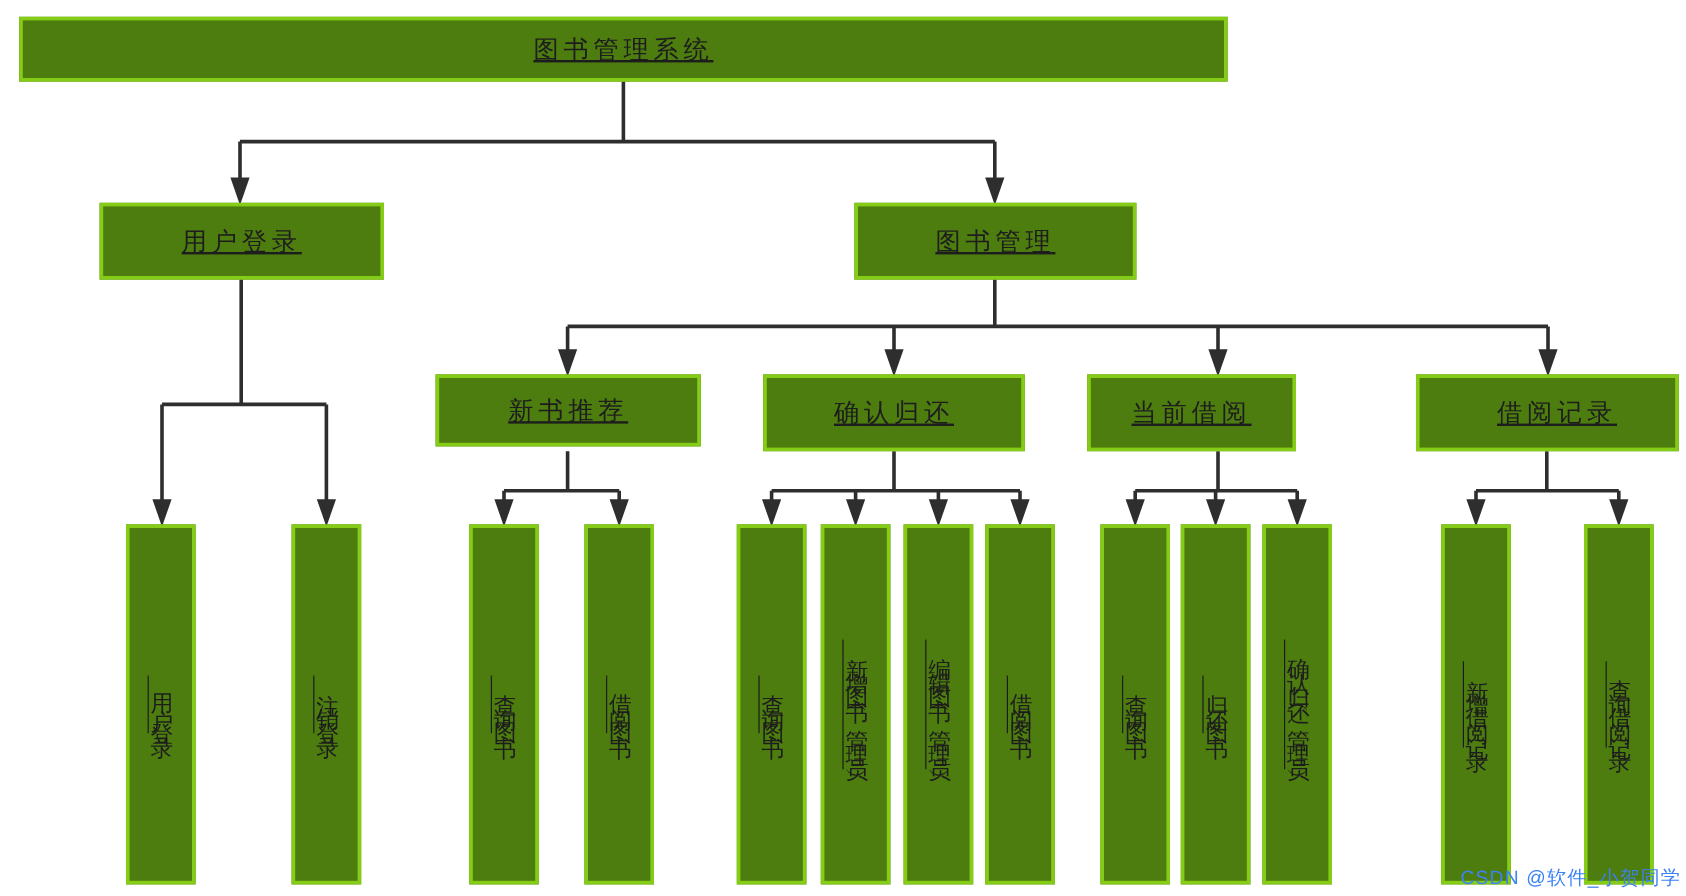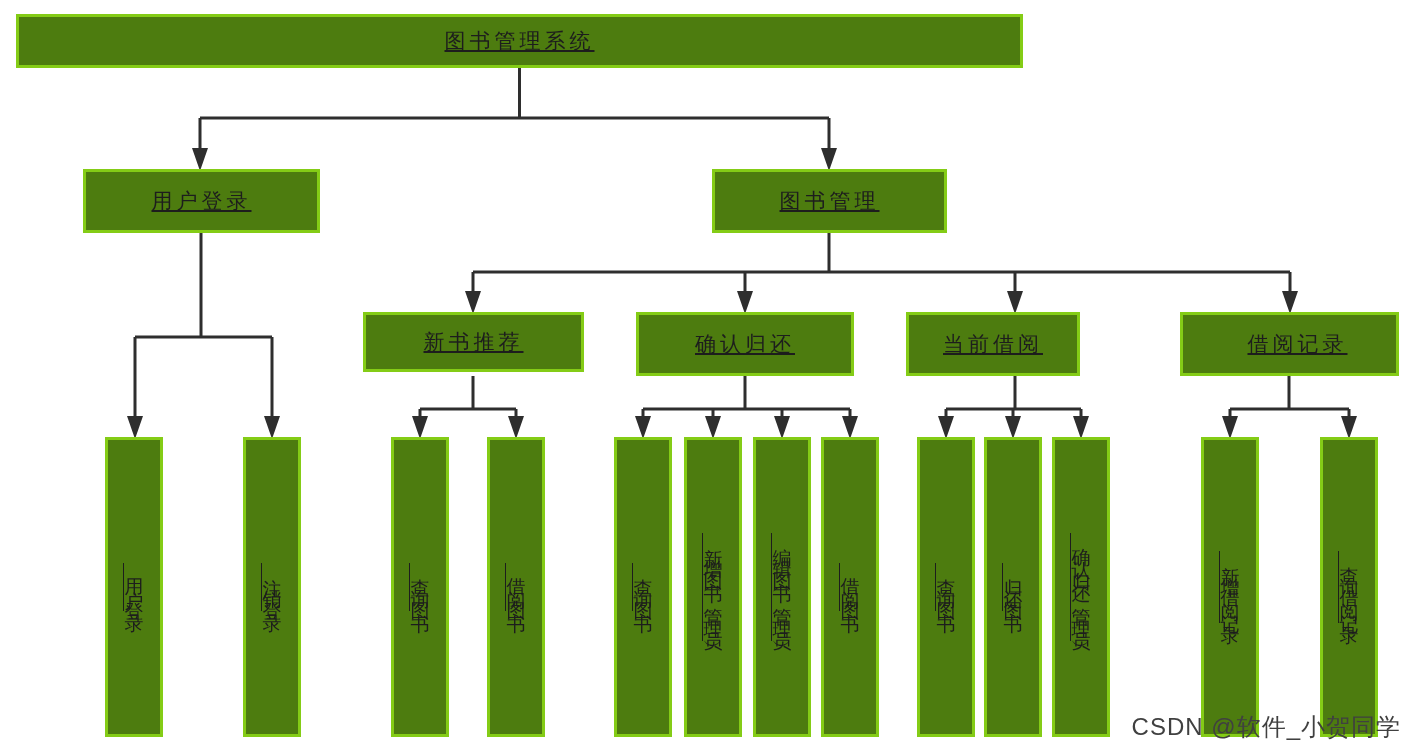--- a/index.html
+++ b/index.html
@@ -55,23 +55,23 @@
   #n-leaf-query-book-3   { left:917px; }
   #n-leaf-return-book    { left:984px; }
   #n-leaf-confirm-return { left:1052px; }
   #n-leaf-add-record     { left:1201px; }
   #n-leaf-query-record   { left:1320px; }
 
   .watermark {
     position:absolute;
     right:4px;
     bottom:4px;
-    font-size:24px;
+    font-size:16px;
     letter-spacing:1px;
-    color:#404040;
+    color:#3b82f6;
     white-space:nowrap;
     z-index:5;
   }
 </style>
 </head>
 <body>
 
 <div class="canvas">
 
   <svg class="connectors" width="1405" height="747" viewBox="0 0 1405 747">

